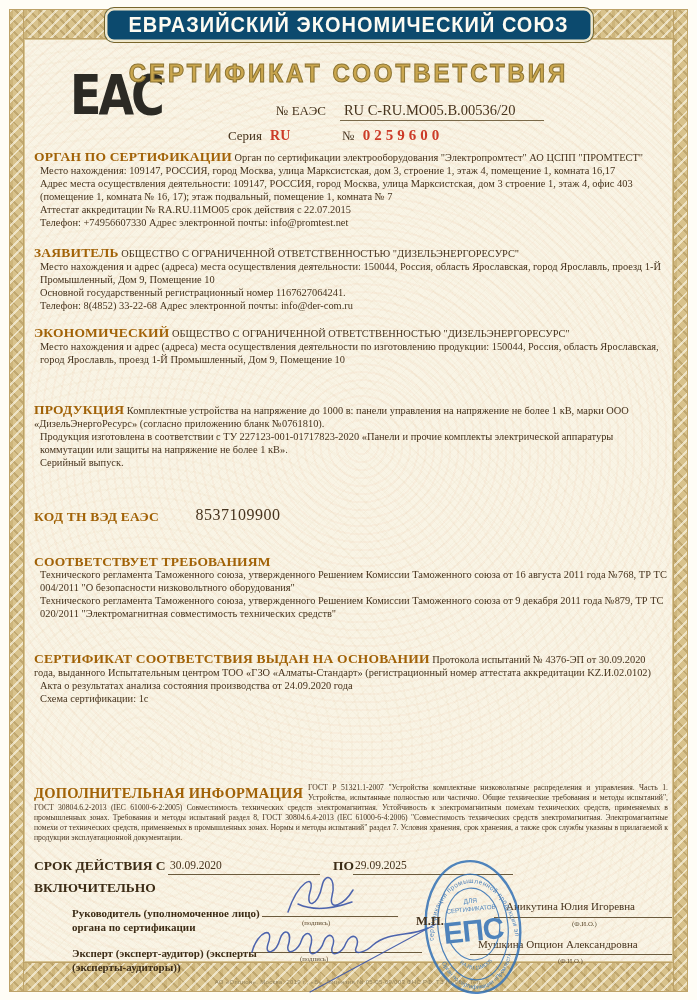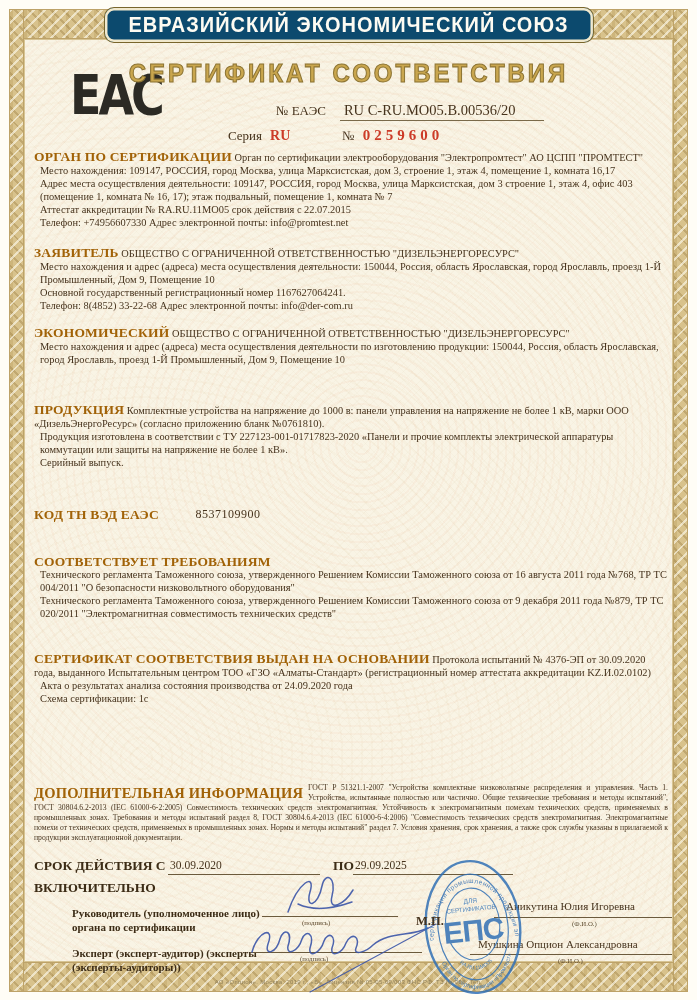--- a/index.html
+++ b/index.html
@@ -53,21 +53,21 @@
   .num-row .val{display:inline-block;margin-left:14px;font-size:14.5px;
     border-bottom:1px solid #7a6a4a;padding:0 28px 1px 4px;}
   .series-row{position:absolute;left:228px;top:127px;font-size:13px;white-space:nowrap;}
   .series-row .red{color:#cc3b28;font-weight:bold;}
   .series-row .ru{margin-left:8px;font-size:14px;}
   .series-row .no{margin-left:52px;}
   .series-row .blank{margin-left:8px;font-size:15px;letter-spacing:4px;font-weight:bold;}
   .sec{position:absolute;left:34px;width:634px;font-size:10.4px;line-height:13px;}
   .sec-title{font-size:13.5px;font-weight:bold;letter-spacing:.2px;color:#a16207;}
   .sec .line{padding-left:6px;}
-  .tnved-val{margin-left:34px;font-size:12px;letter-spacing:.5px;vertical-align:1px;}
+  .tnved-val{margin-left:34px;font-size:16px;letter-spacing:.5px;vertical-align:1px;}
   .addl{font-size:7.7px;line-height:9.9px;text-align:justify;}
   .addl .sec-title{float:left;font-size:14.5px;margin:2px 5px 0 0;line-height:17px;}
   .v-label{position:absolute;font-size:13.5px;font-weight:bold;color:#3c2c16;white-space:nowrap;}
   .v-date{position:absolute;font-size:11.5px;}
   .uline{position:absolute;border-top:1px solid #6b5a3c;height:0;}
   .cap{position:absolute;font-size:6.8px;color:#5e4c30;}
   .sig-label{position:absolute;font-size:11px;font-weight:bold;line-height:14px;color:#3c2c16;}
   .name{position:absolute;font-size:11px;white-space:nowrap;}
   .mp{position:absolute;font-size:12.5px;font-weight:bold;z-index:7;}
   .footer{

